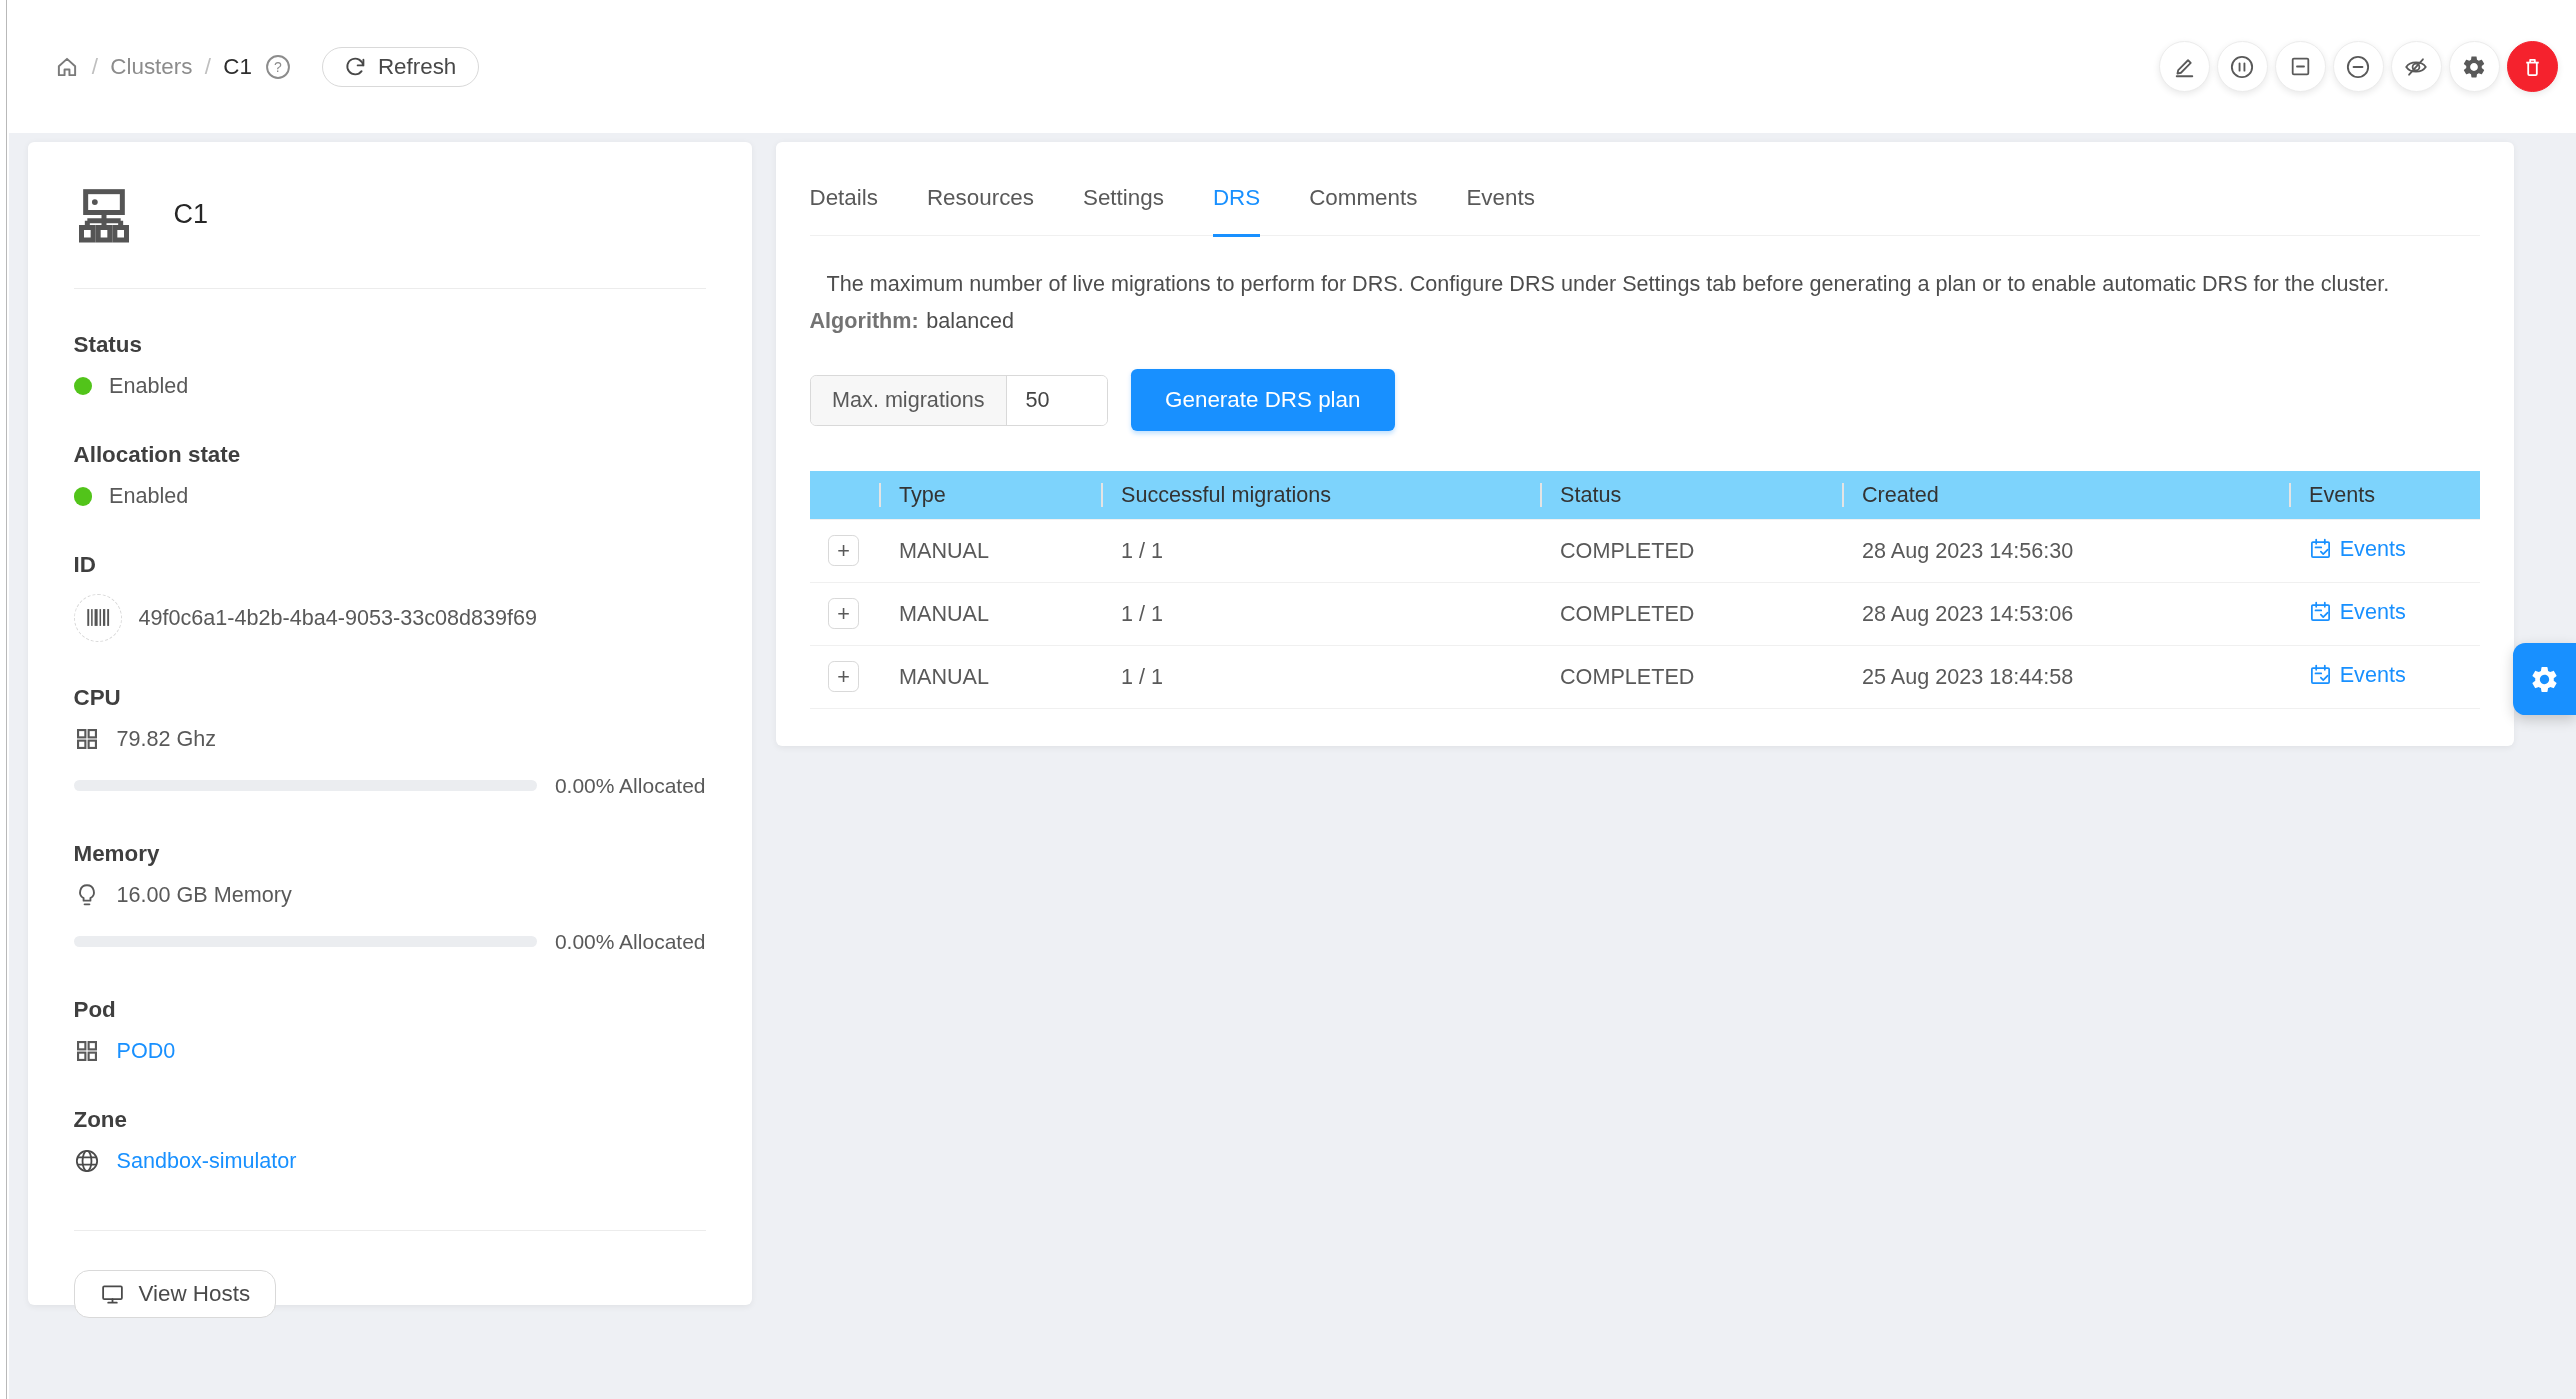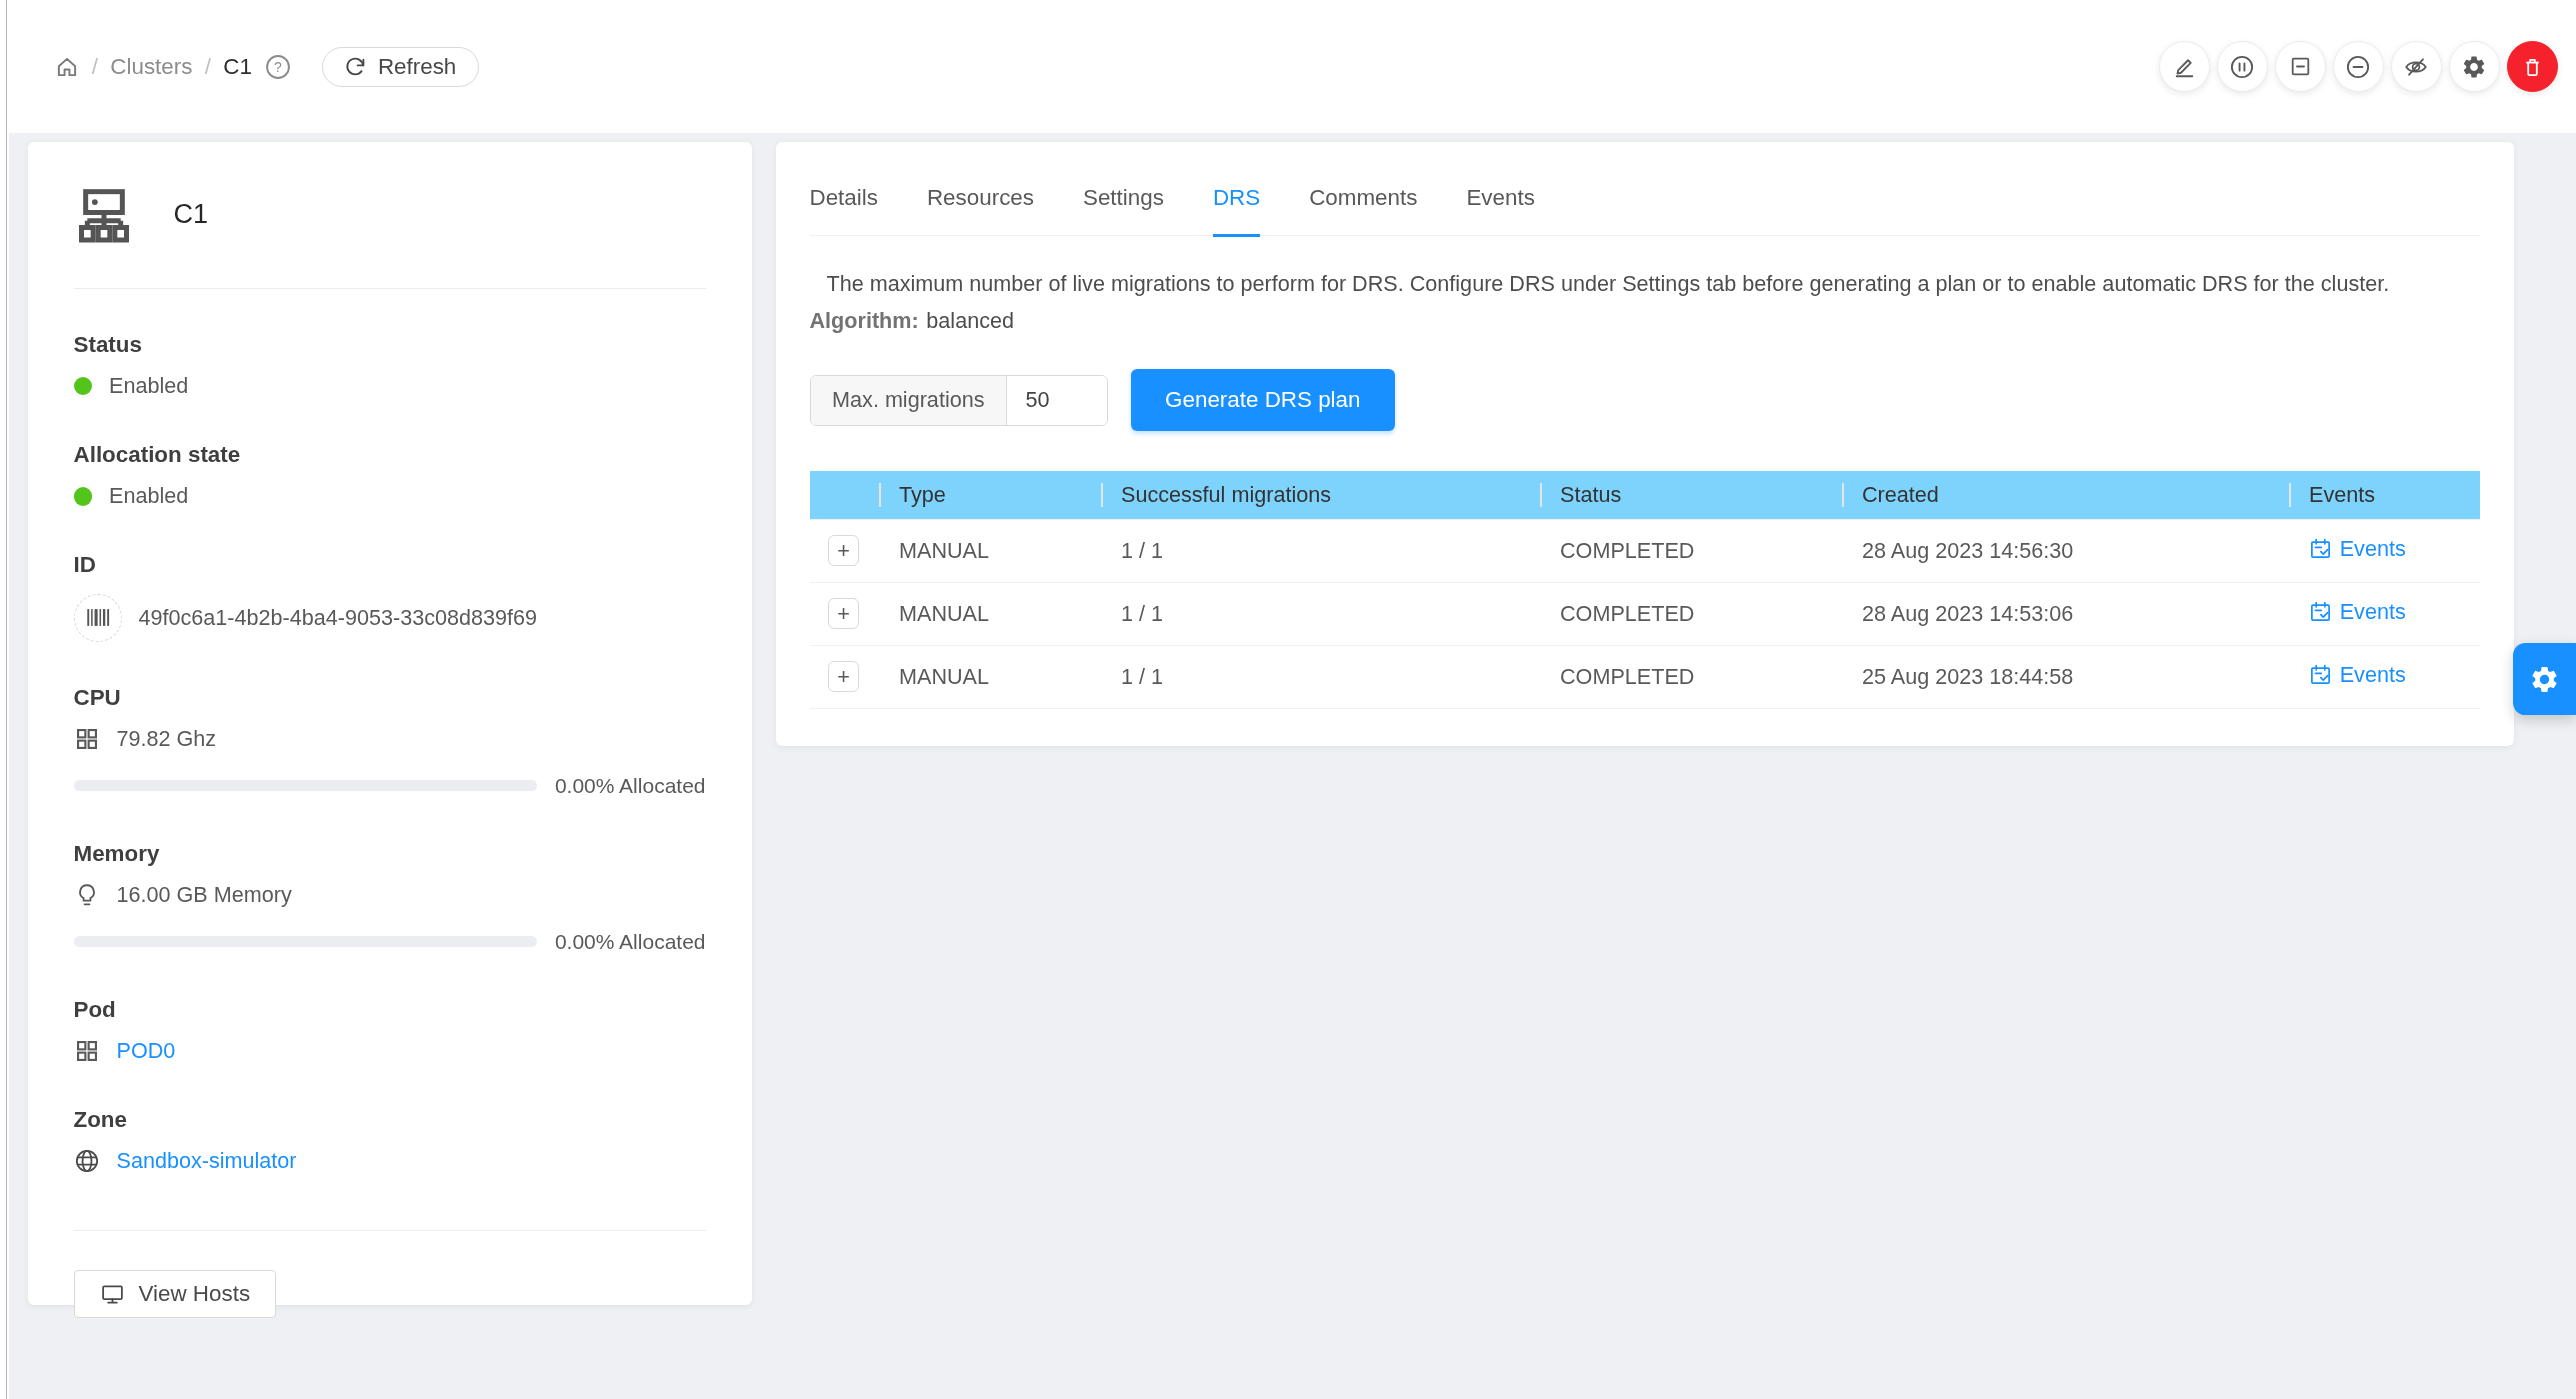--- a/index.html
+++ b/index.html
@@ -45,21 +45,21 @@
   .f-value { margin-top:15.4px; display:flex; align-items:center; gap:17px;
     font-size:21.6px; color:#595959; }
   .dot { width:18.5px; height:18.5px; border-radius:50%; background:#52c41a; flex:none; }
   .copy-circle { width:48px; height:48px; border-radius:50%; border:1.5px dashed #d9d9d9;
     background:#fff; display:flex; align-items:center; justify-content:center; flex:none; cursor:pointer; }
   .link { color:#1890ff; cursor:pointer; text-decoration:none; }
   .progress-row { display:flex; align-items:center; margin-top:21.6px; }
   .progress-track { flex:1; height:10.8px; border-radius:5.4px; background:#ebedf0; }
   .progress-text { margin-left:18px; font-size:21px; color:#595959; white-space:nowrap; }
   .view-hosts { margin-top:39px; height:48px; padding:0 25px; background:#fff;
-    border:1.5px solid #d9d9d9; border-radius:4px; display:inline-flex; align-items:center;
+    border:1.5px solid #d9d9d9; border-radius:15px; display:inline-flex; align-items:center;
     gap:14px; font-size:22.4px; color:#4a4a4a; cursor:pointer; font-family:inherit; }
 
   
   .tabs { display:flex; gap:49px; padding-top:43px; border-bottom:1.5px solid #f0f0f0; }
   .tab { font-size:22.4px; color:#595959; padding-bottom:23px; cursor:pointer; }
   .tab.active { color:#1890ff; border-bottom:3.1px solid #1890ff; margin-bottom:-1.5px; }
   .desc { margin-top:32px; font-size:21.6px; color:#4d4d4d; line-height:31px;margin-left:17px; }
   .algo { margin-top:9.3px; font-size:21.6px; color:#4d4d4d; }
   .algo b { color:#737373; margin-right:7.7px; }
   .controls { margin-top:35px; display:flex; align-items:center; }

